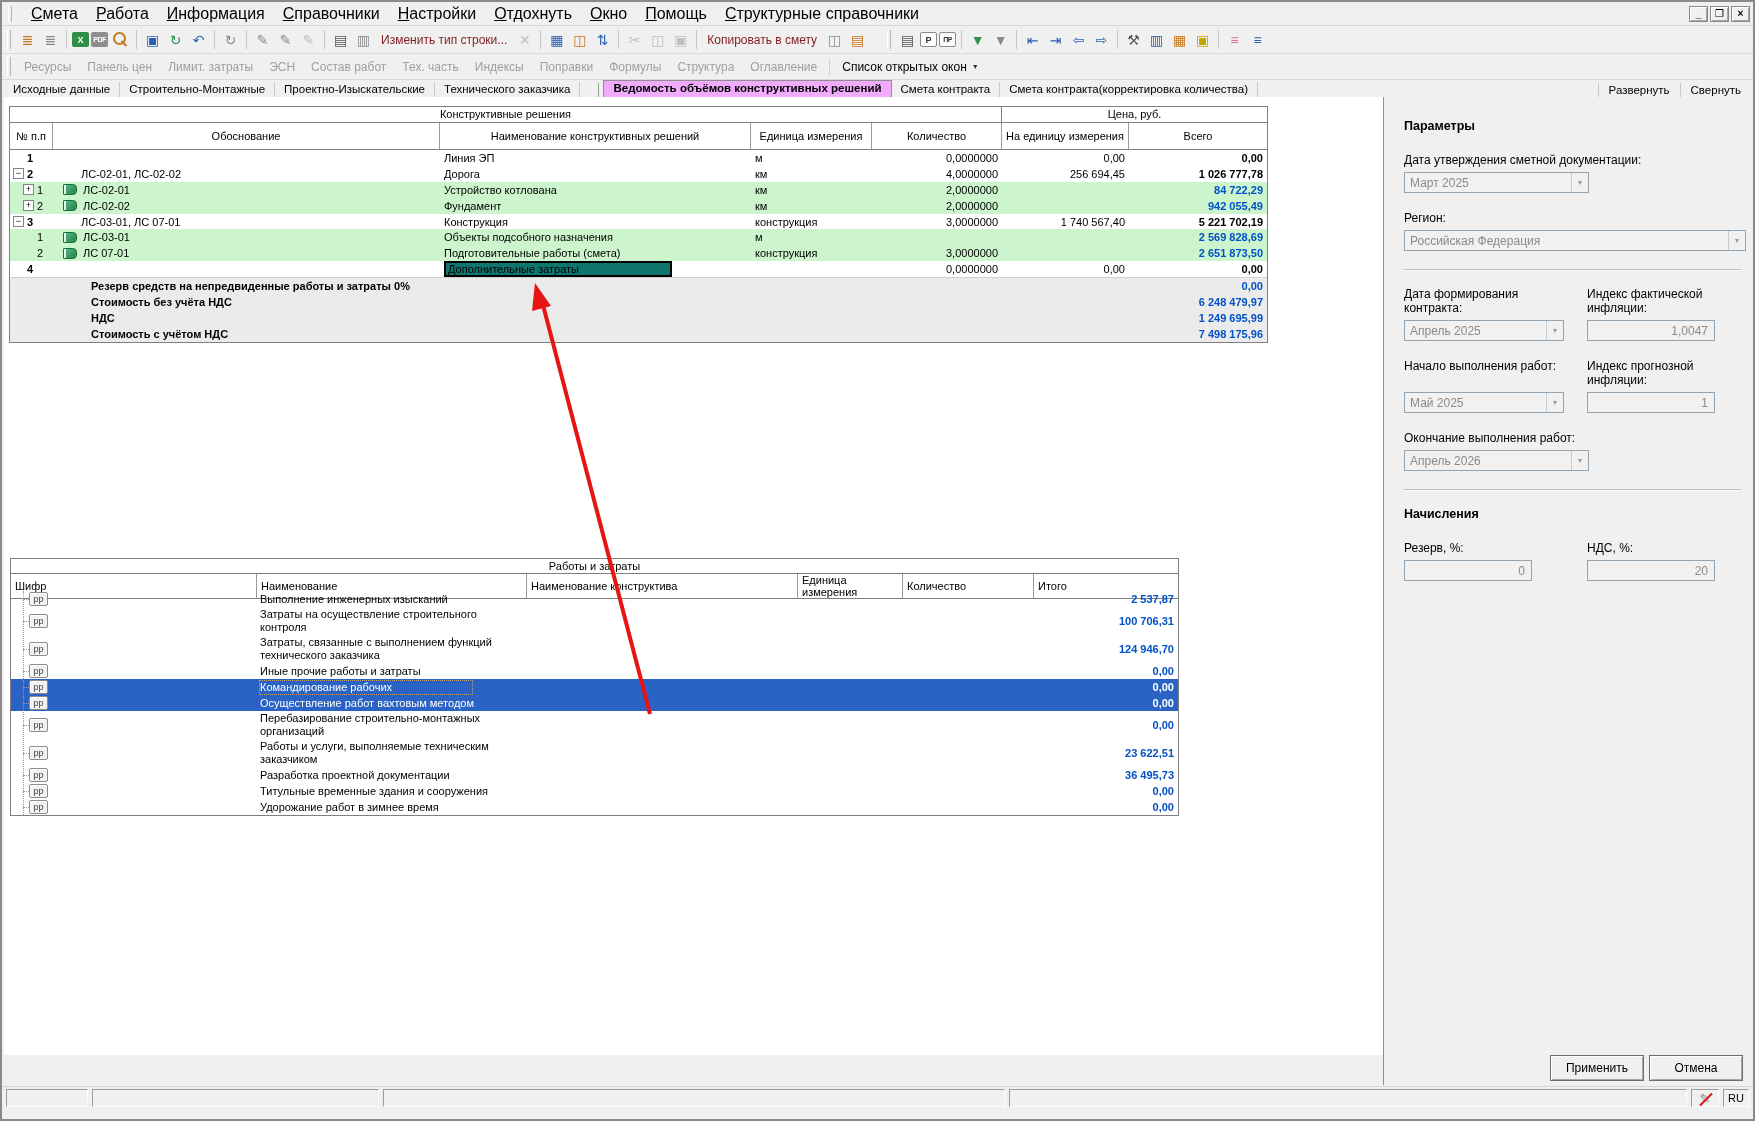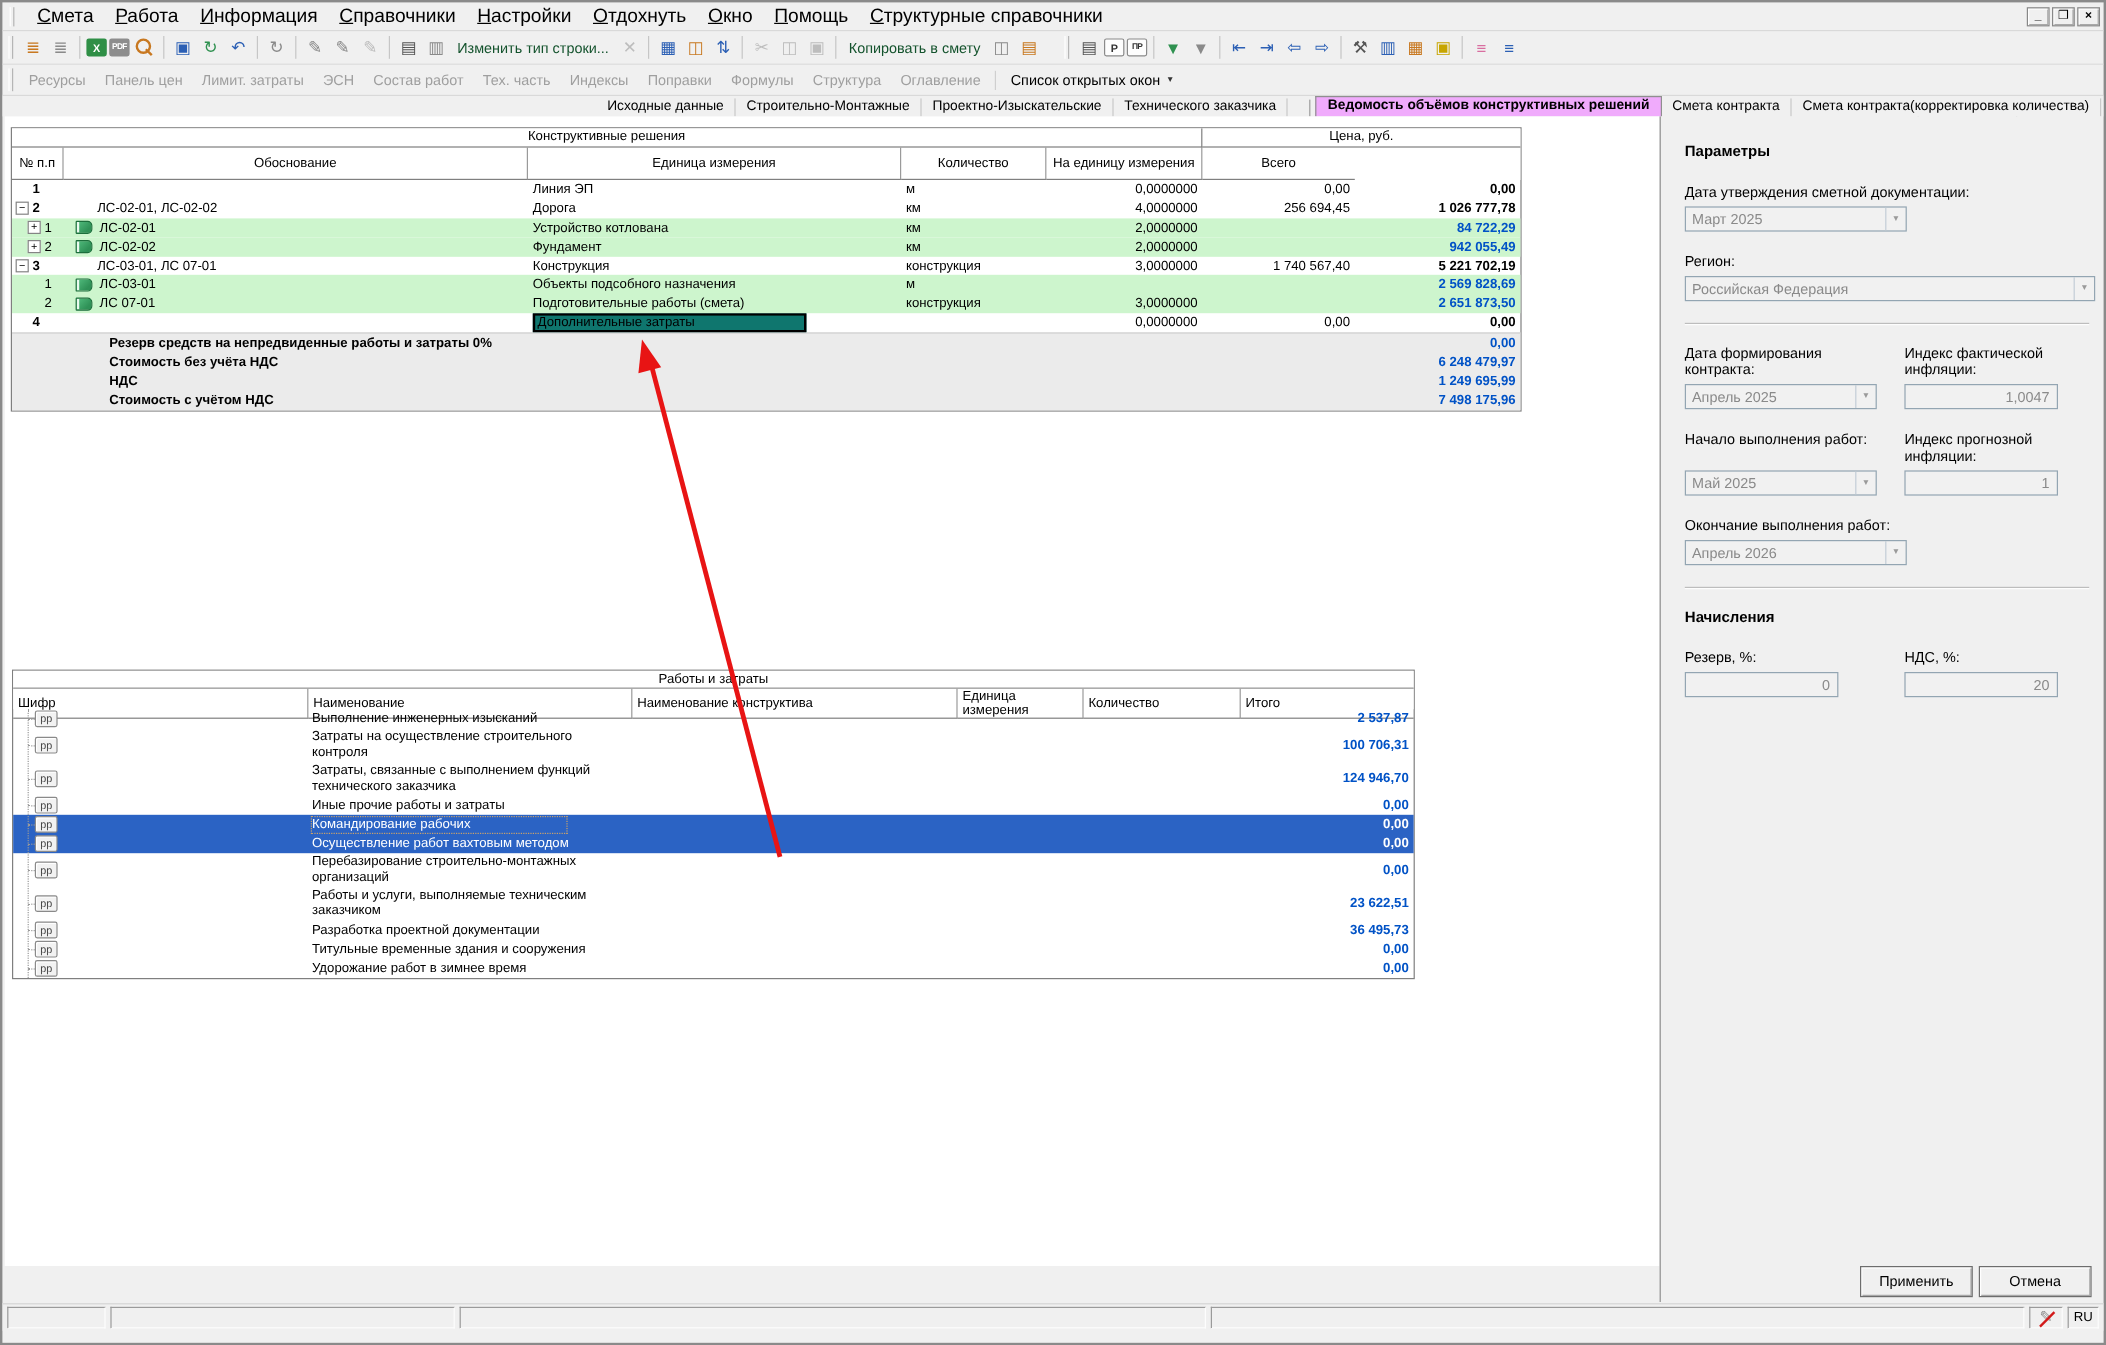--- a/index.html
+++ b/index.html
@@ -21,41 +21,41 @@
     box-shadow:inset 1px 1px 0 #fff, inset -1px -1px 0 #a8a8a8;
     display:flex; align-items:center; justify-content:center; font-size:10px; font-weight:bold; }
   
   .toolbar1 { height:28px; display:flex; align-items:center; padding:0 4px;
     border-bottom:1px solid #dcdcdc; }
   .tb { display:inline-flex; align-items:center; justify-content:center; }
   .ico { width:21px; height:21px; font-size:14px; border-radius:2px; margin:0 1px; }
   .tb-sep { width:1px; height:19px; background:#c6c6c6; margin:0 4px; }
   .tb-grip { width:4px; height:19px; border-left:1px solid #fff; border-right:1px solid #b5b5b5; margin:0 5px 0 1px; }
   .tb-grip.gap { margin-left:18px; }
-  .lbl { color:#14532d; font-size:12px; padding:0 6px; }
+  .lbl { color:#7f1d1d; font-size:12px; padding:0 6px; }
   .co{color:#c87820}.cb{color:#2b5fb4}.cg{color:#2f9150}.cgr{color:#8a8a8a}
   .cd{color:#555}.cy{color:#c7a500}.cp{color:#d86ea0}.dis{color:#bdbdbd}
   .bx { background:#2f8f46; color:#fff; width:17px; height:15px; font-size:9px; font-weight:bold; border-radius:2px; }
   .bxd { background:#8d8d8d; }
   .bxw { background:#fdfdfd; color:#333; border:1px solid #8a8a8a; }
   .bxs { font-size:7px; letter-spacing:-0.5px; }
   .mag { position:relative; }
   .mag::before { content:""; position:absolute; width:9px; height:9px; border:2px solid #c87820; border-radius:50%; left:3px; top:3px; }
   .mag::after { content:""; position:absolute; width:2px; height:7px; background:#c87820; transform:rotate(-45deg); left:13px; top:11px; }
   
   .toolbar2 { height:26px; display:flex; align-items:center; padding:0 4px;
     border-bottom:1px solid #d9d9d9; font-size:12px; }
   .t2 { padding:3px 8px; }
   .t2.dis { color:#9f9f9f; }
   .t2-sep { width:1px; height:16px; background:#cfcfcf; margin:0 4px; }
   .win-list { color:#000; display:flex; align-items:center; gap:5px; padding:3px 8px; }
   .win-list .arr { font-size:7px; color:#333; }
   
   .tabbar { height:17px; display:flex; align-items:flex-end; padding:0 2px; font-size:11.5px;
-    background:#f0f0f0;flex-direction:column; }
+    background:#f0f0f0; }
   .tab { padding:1px 9px 2px 9px; border-right:1px solid #c9c9c9; cursor:default; }
   .tab.active { background:#f0abfc; border:1px solid #8f8f8f; border-bottom:none; font-weight:bold; padding:1px 9px 3px 9px; }
   .tab-sep { width:5px; border-right:1px solid #9d9d9d; margin-right:4px; height:14px; }
   .tab-actions { margin-left:auto; display:flex;padding-left:40px; }
   .tab-action { padding:1px 10px; border-left:1px solid #c9c9c9; }
   
   .client { position:absolute; left:2px; top:95px; width:1379px; height:958px; background:#fff; }
   
   .grid-table { position:absolute; background:#fff; border:1px solid #7f7f7f; }
   .gh, .ch, .bgh, .bch { background:#fff; }
@@ -266,20 +266,21 @@
 
 <div class="grid-table" style="left:7px; top:104px; width:1259px;">
   <div class="gh">
     <div>Конструктивные решения</div>
     <div>Цена, руб.</div>
   </div>
   <div class="ch">
 
   <span>№ п.п</span>
       <span>Обоснование</span>
+      <span>Наименование конструктивных решений</span>
       <span>Единица измерения</span>
       <span>Количество</span>
       <span>На единицу измерения</span>
       <span>Всего</span>
     </div>
   <div>
 
   <div class="trow">
         <div class="tc c-num">
           <span class="sp" style="width: 14px;"></span>

